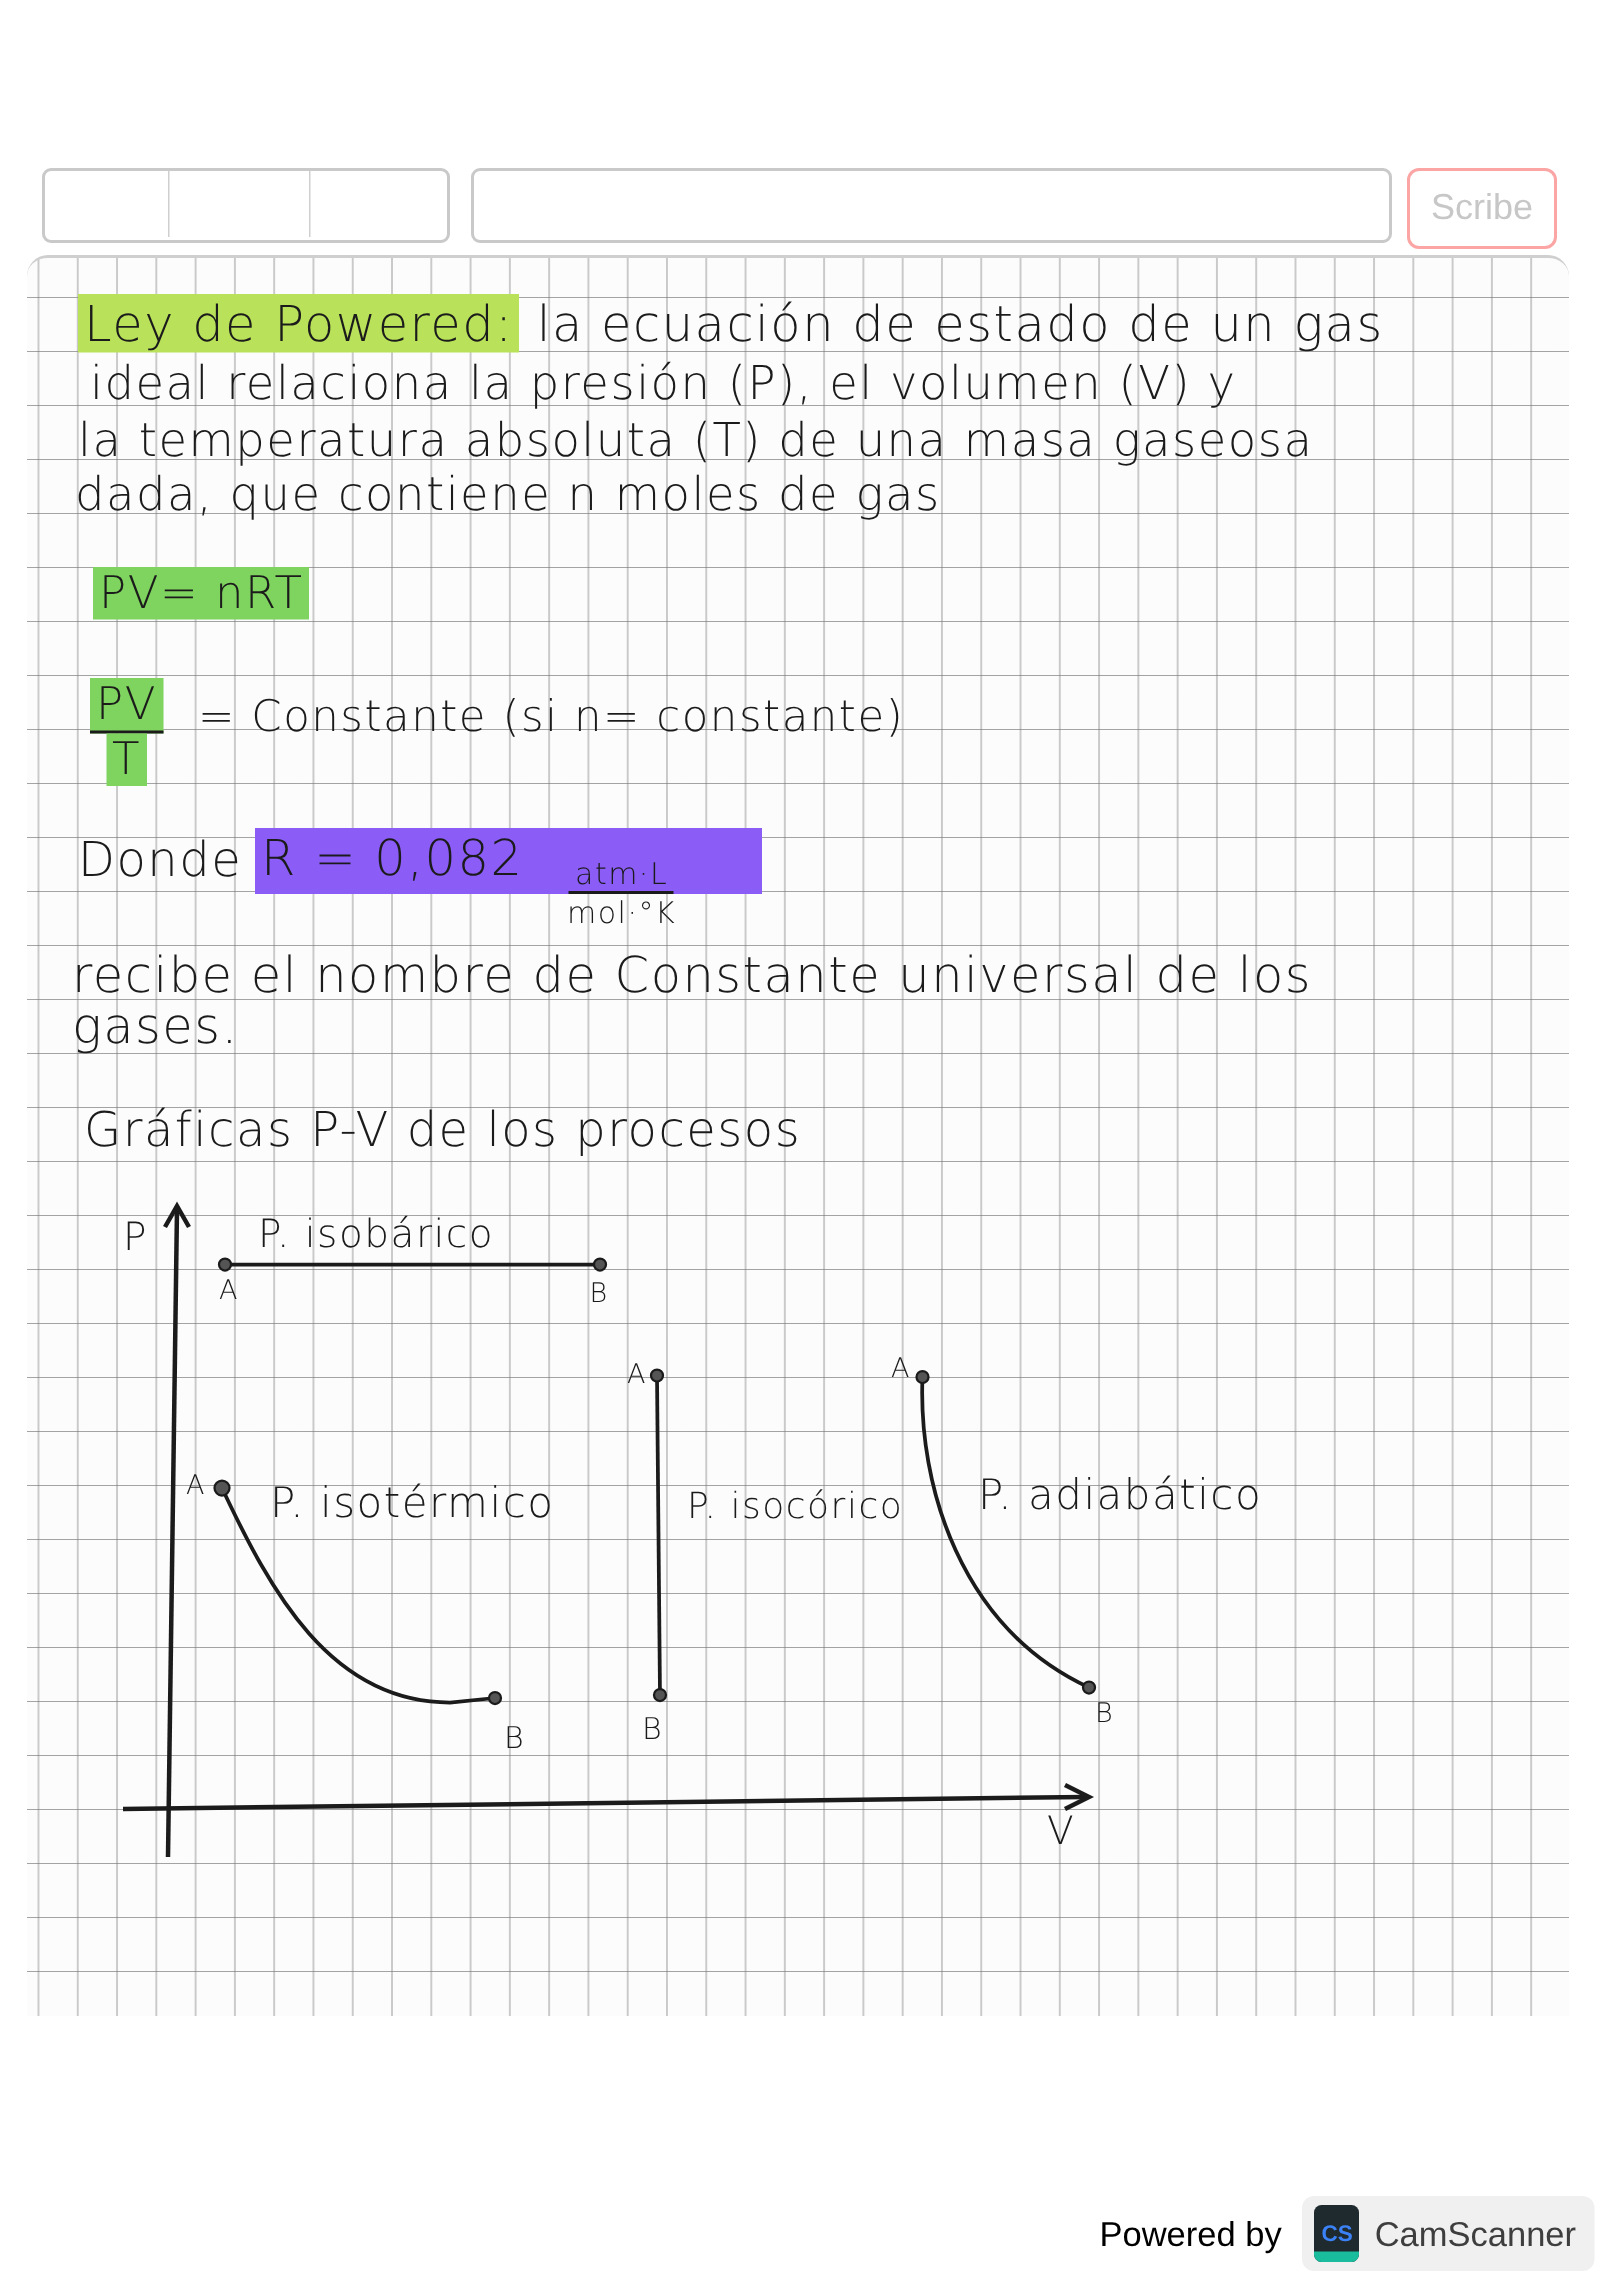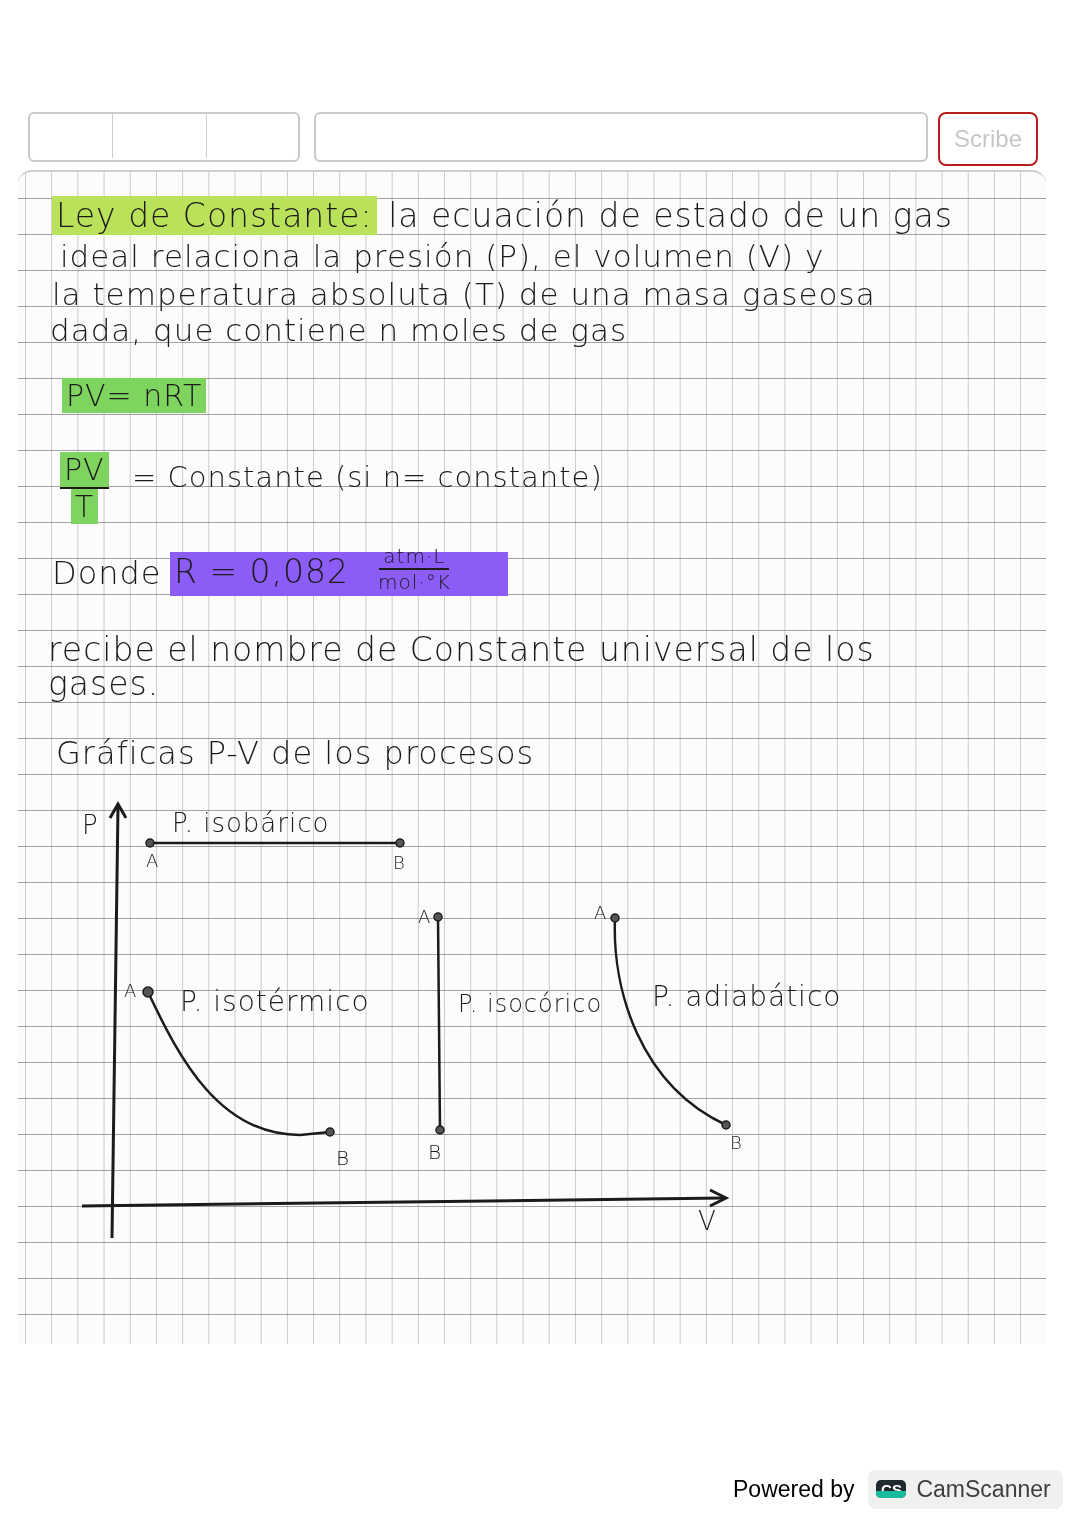--- a/index.html
+++ b/index.html
@@ -6,21 +6,21 @@
   body {
     width:1080px; height:1528px; background:#ffffff; position:relative; overflow:hidden;
     font-family:"DejaVu Sans", sans-serif; color:#1c1c1c;
   }
   
   .header-strip { position:absolute; left:28px; top:104px; width:1010px; height:60px; }
   .hdr-box { position:absolute; border:2px solid #c9c9c9; border-radius:6px; background:#fff; }
   .hdr-divider { position:absolute; top:4px; width:1px; height:50px; background:#cfcfcf; }
   .scribe-logo {
     position:absolute; left:938px; top:112px; width:96px; height:50px;
-    border:2px solid #b91c1c; border-radius:8px; color:#c7c7c7; font-size:24px;
+    border:2px solid #fca5a5; border-radius:8px; color:#c7c7c7; font-size:24px;
     display:flex; align-items:center; justify-content:center; font-family:"Liberation Sans", sans-serif;
   }
   
   .page {
     position:absolute; left:18px; top:170px; width:1028px; height:1172px;
     border-top:2px solid #cfcfcf; border-radius:14px 14px 0 0;
     background-color:#fcfcfc;
     background-image:
       linear-gradient(to right, rgba(120,120,120,0.38) 1px, transparent 1px),
       linear-gradient(to bottom, rgba(90,90,90,0.55) 1px, transparent 1px);
@@ -34,62 +34,62 @@
   .frac { position:absolute; display:flex; flex-direction:column; align-items:center; }
   .frac .num { border-bottom:2px solid #1b1b1b; padding:0 4px; }
   .diagram { position:absolute; left:0; top:0; }
   .footer-brand {
     position:absolute; left:733px; top:1468px; height:42px; display:flex; align-items:center;
     font-family:"Liberation Sans", sans-serif;
   }
   .powered { color:#000000; font-size:23px; margin-right:14px; }
   .cs-pill { display:flex; align-items:center; background:#f0f0f0; border-radius:8px; padding:6px 12px 6px 8px; }
   .cs-icon {
-    width:30px; height:18px; border-radius:5px; background:#1f2a2e; color:#ffffff; font-weight:bold;
+    width:30px; height:38px; border-radius:5px; background:#1f2a2e; color:#3b82f6; font-weight:bold;
     font-size:15px; display:flex; align-items:center; justify-content:center; position:relative; overflow:hidden; margin-right:10px;
   }
   .cs-icon::after { content:""; position:absolute; left:0; bottom:0; width:100%; height:7px; background:#19bc9c; }
   .cs-name { color:#3e3e3e; font-size:23px; }
 </style>
 </head>
 <body>
 
 <div class="header-strip">
   <div class="hdr-box" style="left:0;top:8px;width:268px;height:46px;"></div>
   <div class="hdr-divider" style="left:84px;top:10px;height:44px;"></div>
   <div class="hdr-divider" style="left:178px;top:10px;height:44px;"></div>
   <div class="hdr-box" style="left:286px;top:8px;width:610px;height:46px;"></div>
 </div>
 <div class="scribe-logo">Scribe</div>
 
 <div class="page"></div>
 
 <div class="hand" style="left:52px;top:196px;font-size:33px;">
-  <span class="hl">Ley de Constante:</span>
+  <span class="hl">Ley de Powered:</span>
   <span>la ecuación de estado de un gas</span>
 </div>
 <div class="hand" style="left:60px;top:238px;font-size:31px;">ideal relaciona la presión (P), el volumen (V) y</div>
 <div class="hand" style="left:52px;top:276px;font-size:31px;">la temperatura absoluta (T) de una masa gaseosa</div>
 <div class="hand" style="left:50px;top:312px;font-size:31px;">dada, que contiene n moles de gas</div>
 
 <div class="hand" style="left:62px;top:378px;font-size:30px;">
   <span class="hl-green">PV= nRT</span>
 </div>
 
 <div class="frac hand" style="left:60px;top:452px;font-size:30px;">
   <span class="num hl-green">PV</span>
   <span class="hl-green">T</span>
 </div>
 <div class="hand" style="left:132px;top:460px;font-size:29px;">= Constante (si n= constante)</div>
 
 <div class="hand" style="left:52px;top:554px;font-size:32px;">Donde</div>
 <div class="hand hl-pale" style="left:170px;top:552px;font-size:33px;height:44px;width:330px;">
   <span>R = 0,082</span>
 </div>
-<div class="frac hand" style="left:378px;top:544px;font-size:20px;text-align:center;">
+<div class="frac hand" style="left:378px;top:570px;font-size:20px;text-align:center;">
   <span class="num">atm·L</span>
   <span>mol·°K</span>
 </div>
 
 <div class="hand" style="left:48px;top:630px;font-size:33px;">recibe el nombre de Constante universal de los</div>
 <div class="hand" style="left:48px;top:664px;font-size:33px;">gases.</div>
 <div class="hand" style="left:56px;top:734px;font-size:32px;">Gráficas P-V de los procesos</div>
 
 <svg class="diagram" width="1080" height="1528">
   <g stroke="#1b1b1b" fill="none" stroke-width="3">

